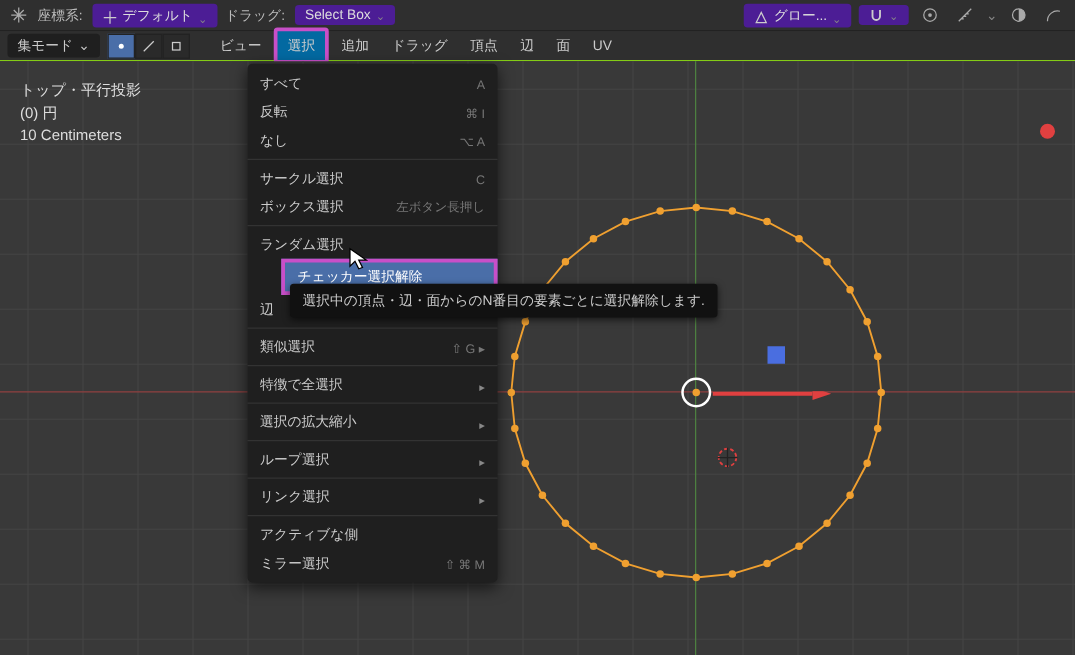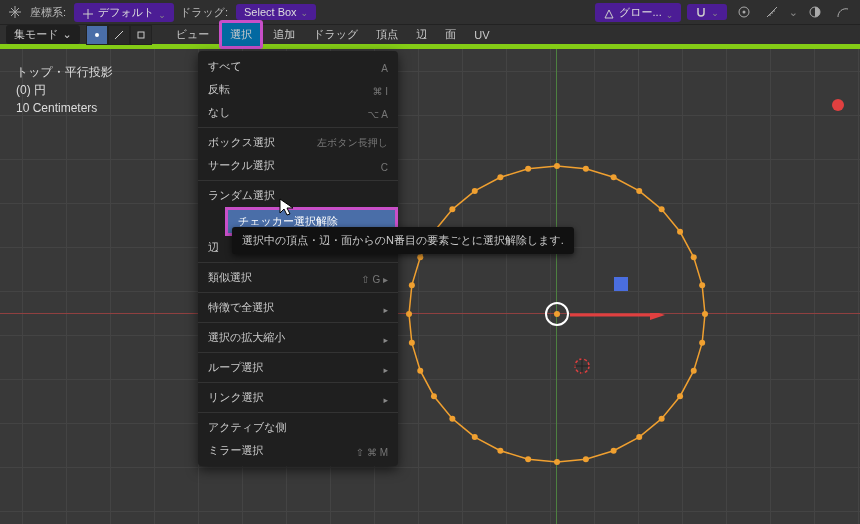--- a/index.html
+++ b/index.html
@@ -4,21 +4,21 @@
 <style>
 * { margin: 0; padding: 0; box-sizing: border-box; font-family: sans-serif; }
 body { background: #393939; width: 860px; height: 524px; overflow: hidden; position: relative; color: #ccc; font-size: 11px; }
 .header { background: #2f2f2f; height: 25px; display: flex; align-items: center; padding: 0 6px; gap: 6px; border-bottom: 1px solid #222; }
 .hdr-icon { width: 18px; height: 18px; display: flex; align-items: center; justify-content: center; color: #aaa; }
 .hdr-label { color: #bbb; margin-right: 2px; }
 .hdr-drop { background: #4c1d95; border-radius: 3px; padding: 2px 8px; display: flex; align-items: flex-end; gap: 4px; color: #ddd; }
 .hdr-drop .chev { color: #888; font-size: 9px; }
 .hdr-sep { width: 8px; }
 .icon-btn { width: 22px; height: 22px; display:flex; align-items:center; justify-content:center; color:#aaa; border-radius:3px; }
-.subheader { background: #2f2f2f; height: 24px; display: flex; align-items: center; padding: 0 6px; gap: 2px; border-bottom: 5px solid #84cc16; }
+.subheader { background: #2f2f2f; height: 24px; display: flex; align-items: center; padding: 0 6px; gap: 2px; border-bottom: 1px solid #84cc16; }
 .mode-drop { background:#1f1f1f; border-radius:3px; padding:2px 8px; display:flex; align-items:center; gap:4px; }
 .sel-mode { display:flex; gap:0; margin-left:4px; }
 .sel-mode .sm { width:22px; height:20px; background:#2a2a2a; display:flex; align-items:center; justify-content:center; border:1px solid #222; }
 .sel-mode .sm.active { background:#4a6ea8; }
 .menu-item { padding: 4px 8px; color:#ccc; cursor:pointer; }
 .menu-item.highlight { border: 3px solid #c84fc8; border-radius: 3px; background:#0369a1; }
 .viewport { position:absolute; top:49px; left:0; right:0; bottom:0; background:#393939; }
 .grid { position:absolute; inset:0; background-image: linear-gradient(#444 1px, transparent 1px), linear-gradient(90deg, #444 1px, transparent 1px); background-size: 44px 44px; background-position: -22px -22px; }
 .axis-x { position:absolute; top:264px; left:0; right:0; height:1px; background:#904040; }
 .axis-y { position:absolute; left:556px; top:0; bottom:0; width:1px; background:#4d8040; }
@@ -203,26 +203,26 @@
     <div class="dd-item">
         <span>反転</span>
         <span class="sc">⌘ I</span>
       </div>
     <div class="dd-item">
         <span>なし</span>
         <span class="sc">⌥ A</span>
       </div>
     <div class="dd-sep"></div>
     <div class="dd-item">
+        <span>サークル選択</span>
+        <span class="sc">C</span>
+      </div>
+    <div class="dd-item">
         <span>ボックス選択</span>
         <span class="sc">左ボタン長押し</span>
-      </div>
-    <div class="dd-item">
-        <span>サークル選択</span>
-        <span class="sc">C</span>
       </div>
     <div class="dd-sep"></div>
     <div class="dd-item">
         <span>ランダム選択</span>
       </div>
     <div class="dd-hl-wrap">
         <div class="dd-item hovered hovered-hl">
           <span>チェッカー選択解除</span>
         </div>
       </div>

